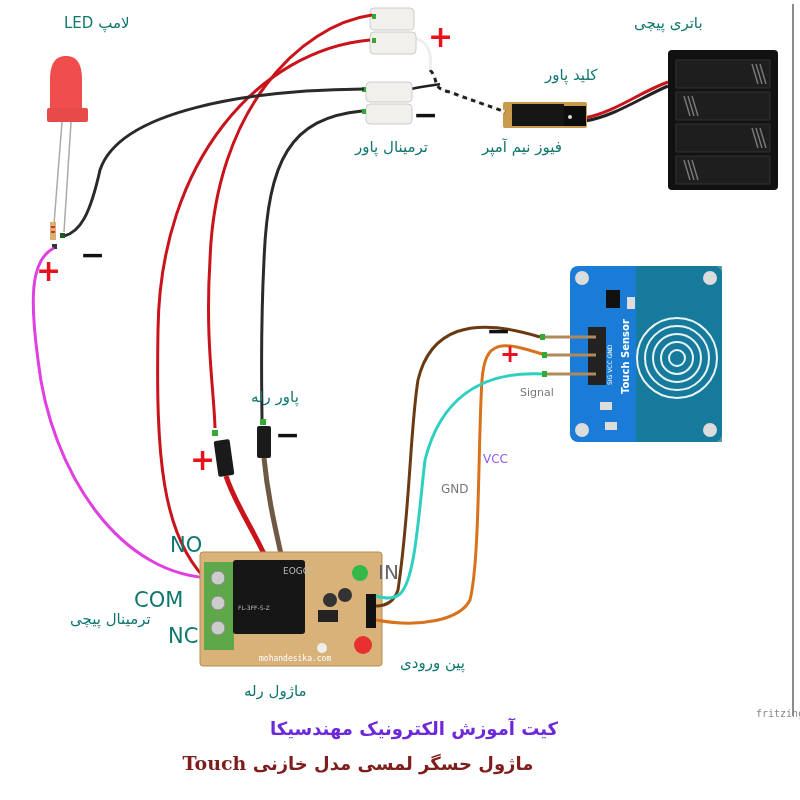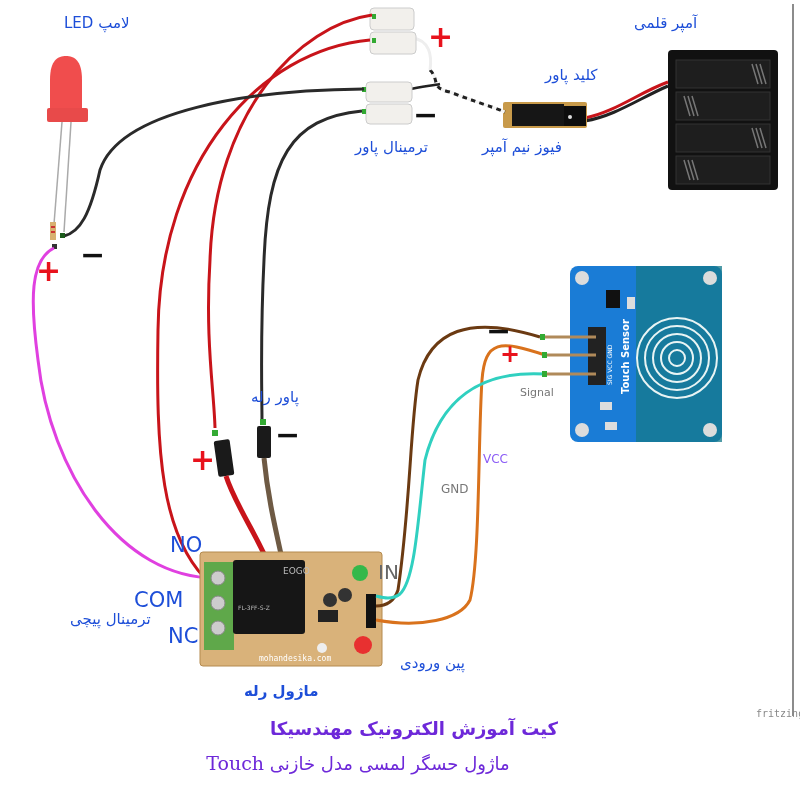--- a/index.html
+++ b/index.html
@@ -1,26 +1,26 @@
 <!DOCTYPE html>
 <html><head>
 <meta charset="utf-8">
 <style>
   html,body{margin:0;padding:0;background:#fff;}
   #stage{position:relative;width:800px;height:800px;overflow:hidden;background:#fff;font-family:"DejaVu Sans",sans-serif;}
   svg#wires{position:absolute;left:0;top:0;}
-  .lbl{position:absolute;white-space:nowrap;color:#1d4ed8;}
+  .lbl{position:absolute;white-space:nowrap;color:#0f766e;}
   .fa{font-family:"DejaVu Sans",sans-serif;font-size:15px;direction:rtl;}
   .en{font-family:"DejaVu Sans",sans-serif;}
   .sign{position:absolute;font-family:"DejaVu Sans",sans-serif;font-weight:bold;line-height:1;}
   .plus{color:#e8121c;font-size:30px;}
   .minus{color:#111;font-size:30px;}
   .frame-line{position:absolute;left:792px;top:4px;width:2px;height:712px;background:#8c8c8c;}
   .title1{position:absolute;left:16px;width:796px;top:718px;text-align:center;font-weight:bold;font-size:18px;color:#6d28d9;direction:rtl;}
-  .title2{position:absolute;left:0;width:716px;top:752px;text-align:center;font-weight:normal;font-size:18px;color:#6d28d9;direction:rtl;}
+  .title2{position:absolute;left:0;width:716px;top:752px;text-align:center;font-weight:bold;font-size:18px;color:#7f1d1d;direction:rtl;}
   .title2 .latin{font-family:"DejaVu Serif",serif;font-size:19px;}
   .fritz{position:absolute;left:756px;top:708px;font-size:10px;color:#888;font-family:"DejaVu Sans Mono",monospace;}
 </style>
 </head>
 <body>
 
 <div id="stage">
 
   <svg id="wires" width="800" height="800" viewBox="0 0 800 800">
 
@@ -144,26 +144,26 @@
   </svg>
 
   <div class="lbl en" style="left:620px;top:394px;font-size:10px;color:#fff;transform:rotate(-90deg);transform-origin:left top;font-weight:bold;">Touch Sensor</div>
   <div class="lbl en" style="left:606px;top:385px;font-size:6px;color:#fff;transform:rotate(-90deg);transform-origin:left top;">SIG VCC GND</div>
 
   <div class="lbl en" style="left:244px;top:566px;font-size:9px;color:#bbb;margin-left:39px;">EOGO</div>
   <div class="lbl en" style="left:238px;top:604px;font-size:6px;color:#bbb;">FL-3FF-S-Z</div>
   <div class="lbl en" style="left:227px;top:654px;font-size:8px;color:#fff;font-family:'DejaVu Sans Mono',monospace;padding-left:32px;">mohandesika.com</div>
 
   <div class="lbl fa" style="left:64px;top:14px;">لامپ LED</div>
-  <div class="lbl fa" style="left:634px;top:14px;">آمپر قلمی</div>
+  <div class="lbl fa" style="left:634px;top:14px;">باتری پیچی</div>
   <div class="lbl fa" style="left:545px;top:66px;">کلید پاور</div>
   <div class="lbl fa" style="left:482px;top:138px;">فیوز نیم آمپر</div>
   <div class="lbl fa" style="left:355px;top:138px;">ترمینال پاور</div>
   <div class="lbl fa" style="left:251px;top:388px;">پاور رله</div>
-  <div class="lbl fa" style="left:244px;top:682px;font-weight:bold;">ماژول رله</div>
+  <div class="lbl fa" style="left:244px;top:682px;">ماژول رله</div>
   <div class="lbl fa" style="left:70px;top:610px;">ترمینال پیچی</div>
   <div class="lbl fa" style="left:400px;top:654px;">پین ورودی</div>
 
   <div class="lbl en" style="left:170px;top:533px;font-size:21px;">NO</div>
   <div class="lbl en" style="left:134px;top:588px;font-size:21px;">COM</div>
   <div class="lbl en" style="left:168px;top:624px;font-size:21px;">NC</div>
   <div class="lbl en" style="left:378px;top:560px;font-size:20px;color:#666;">IN</div>
 
   <div class="lbl en" style="left:441px;top:482px;font-size:12px;color:#777;">GND</div>
   <div class="lbl en" style="left:483px;top:452px;font-size:12px;color:#8b5cf6;">VCC</div>

